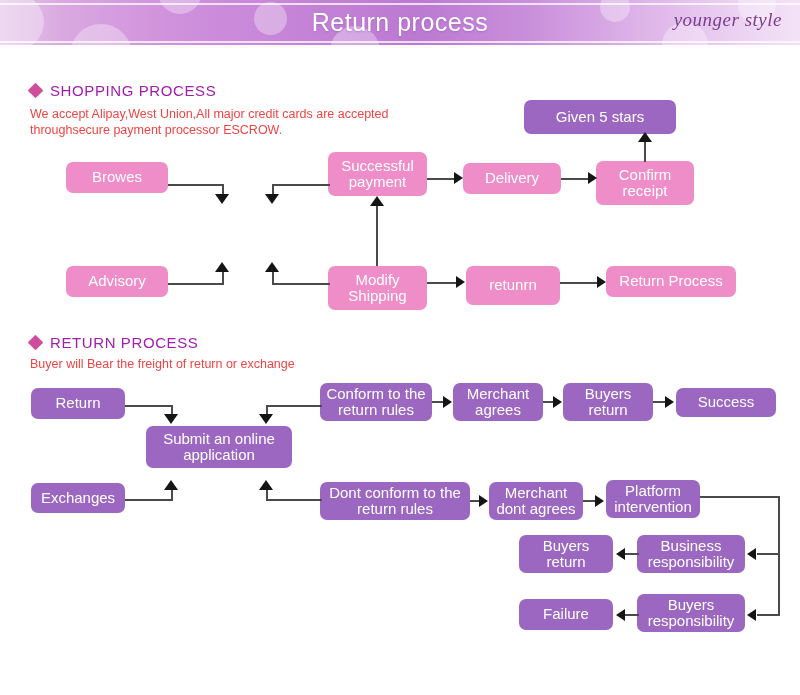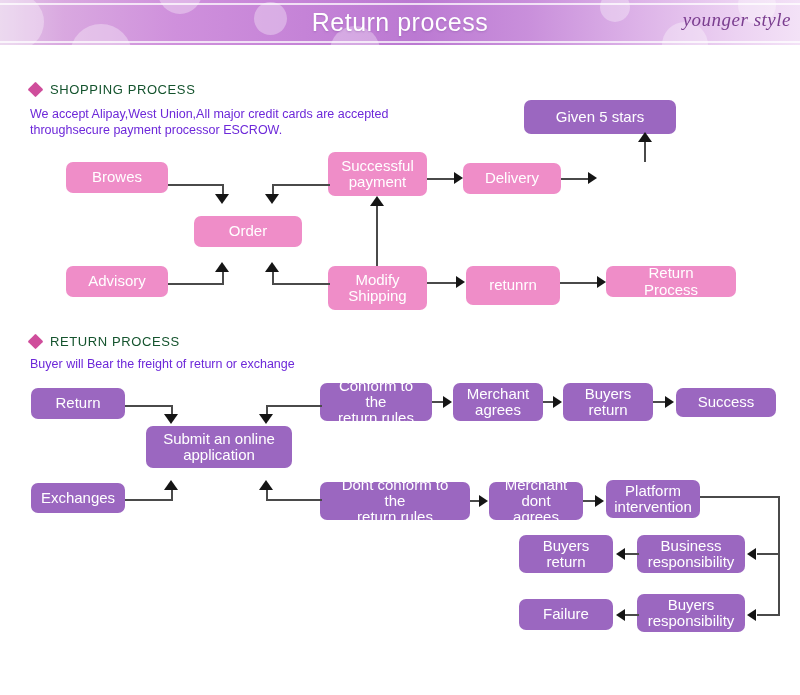--- a/index.html
+++ b/index.html
@@ -30,46 +30,46 @@
     background: rgba(255,255,255,0.33);
   }
   #banner-title {
     position:absolute; left:0; top:0; width:800px; height:45px;
     display:flex; align-items:center; justify-content:center;
     color:#ffffff; font-size:25px; letter-spacing:0.5px;
     text-shadow: 0 1px 2px rgba(120,70,150,.35);
     z-index:5;
   }
   #banner-logo {
-    position:absolute; right:9px; top:9px; z-index:6;
+    position:absolute; right:18px; top:9px; z-index:6;
     font-family:"Liberation Serif", serif; font-style:italic;
     font-size:19px; color:#7a3d8f; letter-spacing:0.5px;
   }
 
   
   .sec-head {
     position:absolute; display:flex; align-items:center; gap:9px;
-    color:#14532d; font-size:13px; letter-spacing:0.6px;
+    color:#a21caf; font-size:15px; letter-spacing:0.6px;
   }
   .diamond {
     width:11px; height:11px; background:#cf4d9b;
     transform: rotate(45deg); display:inline-block;
     border-radius:1px;
   }
   .sec-sub {
-    position:absolute; color:#6d28d9; font-size:12.5px; line-height:16px;
+    position:absolute; color:#ef4444; font-size:12.5px; line-height:16px;
     white-space:pre-line;
   }
 
   
   .box {
     position:absolute; border-radius:7px;
     display:flex; align-items:center; justify-content:center;
     text-align:center; color:#ffffff; line-height:1.08;
-    font-size:15px; padding:2px 16px; white-space:pre-line;
+    font-size:15px; padding:2px 4px; white-space:pre-line;
   }
   .pink   { background:#ef8dc8; }
   .purple { background:#9b67c0; }
 
   
   .hl { position:absolute; height:2px; background:#4a4a4a; }
   .vl { position:absolute; width:2px;  background:#4a4a4a; }
   .ar { position:absolute; width:0; height:0; }
   .ar-r { border-top:6px solid transparent; border-bottom:6px solid transparent; border-left:9px solid #151515; }
   .ar-l { border-top:6px solid transparent; border-bottom:6px solid transparent; border-right:9px solid #151515; }
@@ -97,27 +97,28 @@
   <div id="banner-logo">younger style</div>
 
   <div class="sec-head" style="left:30px; top:82px;">
     <span class="diamond"></span>
     <span>SHOPPING PROCESS</span>
   </div>
   <div class="sec-sub" style="left:30px; top:106px; width:520px;">We accept Alipay,West Union,All major credit cards are accepted
 throughsecure payment processor ESCROW.</div>
 
   <div class="box pink" style="left:66px;  top:162px; width:102px; height:31px;">Browes</div>
-  <div class="box pink" style="left:194px; top:216px; width:108px; height:31px;">Order</div>
   <div class="box pink" style="left:66px;  top:266px; width:102px; height:31px;">Advisory</div>
   <div class="box pink" style="left:328px; top:152px; width:99px; height:44px;">Successful
 payment</div>
   <div class="box pink" style="left:328px; top:266px; width:99px; height:44px;">Modify
 Shipping</div>
   <div class="box pink" style="left:463px; top:163px; width:98px; height:31px;">Delivery</div>
+  <div class="box pink" style="left:596px; top:161px; width:98px; height:44px;">Confirm
+receipt</div>
   <div class="box purple" style="left:524px; top:100px; width:152px; height:34px;">Given 5 stars</div>
   <div class="box pink" style="left:466px; top:266px; width:94px; height:39px;">retunrn</div>
   <div class="box pink" style="left:606px; top:266px; width:130px; height:31px;">Return Process</div>
 
   <div class="hl" style="left:168px; top:184px; width:56px;"></div>
   <div class="vl" style="left:222px; top:184px; height:13px;"></div>
   <div class="ar ar-d" style="left:215px; top:194px;"></div>
 
   <div class="hl" style="left:272px; top:184px; width:58px;"></div>
   <div class="vl" style="left:272px; top:184px; height:13px;"></div>

